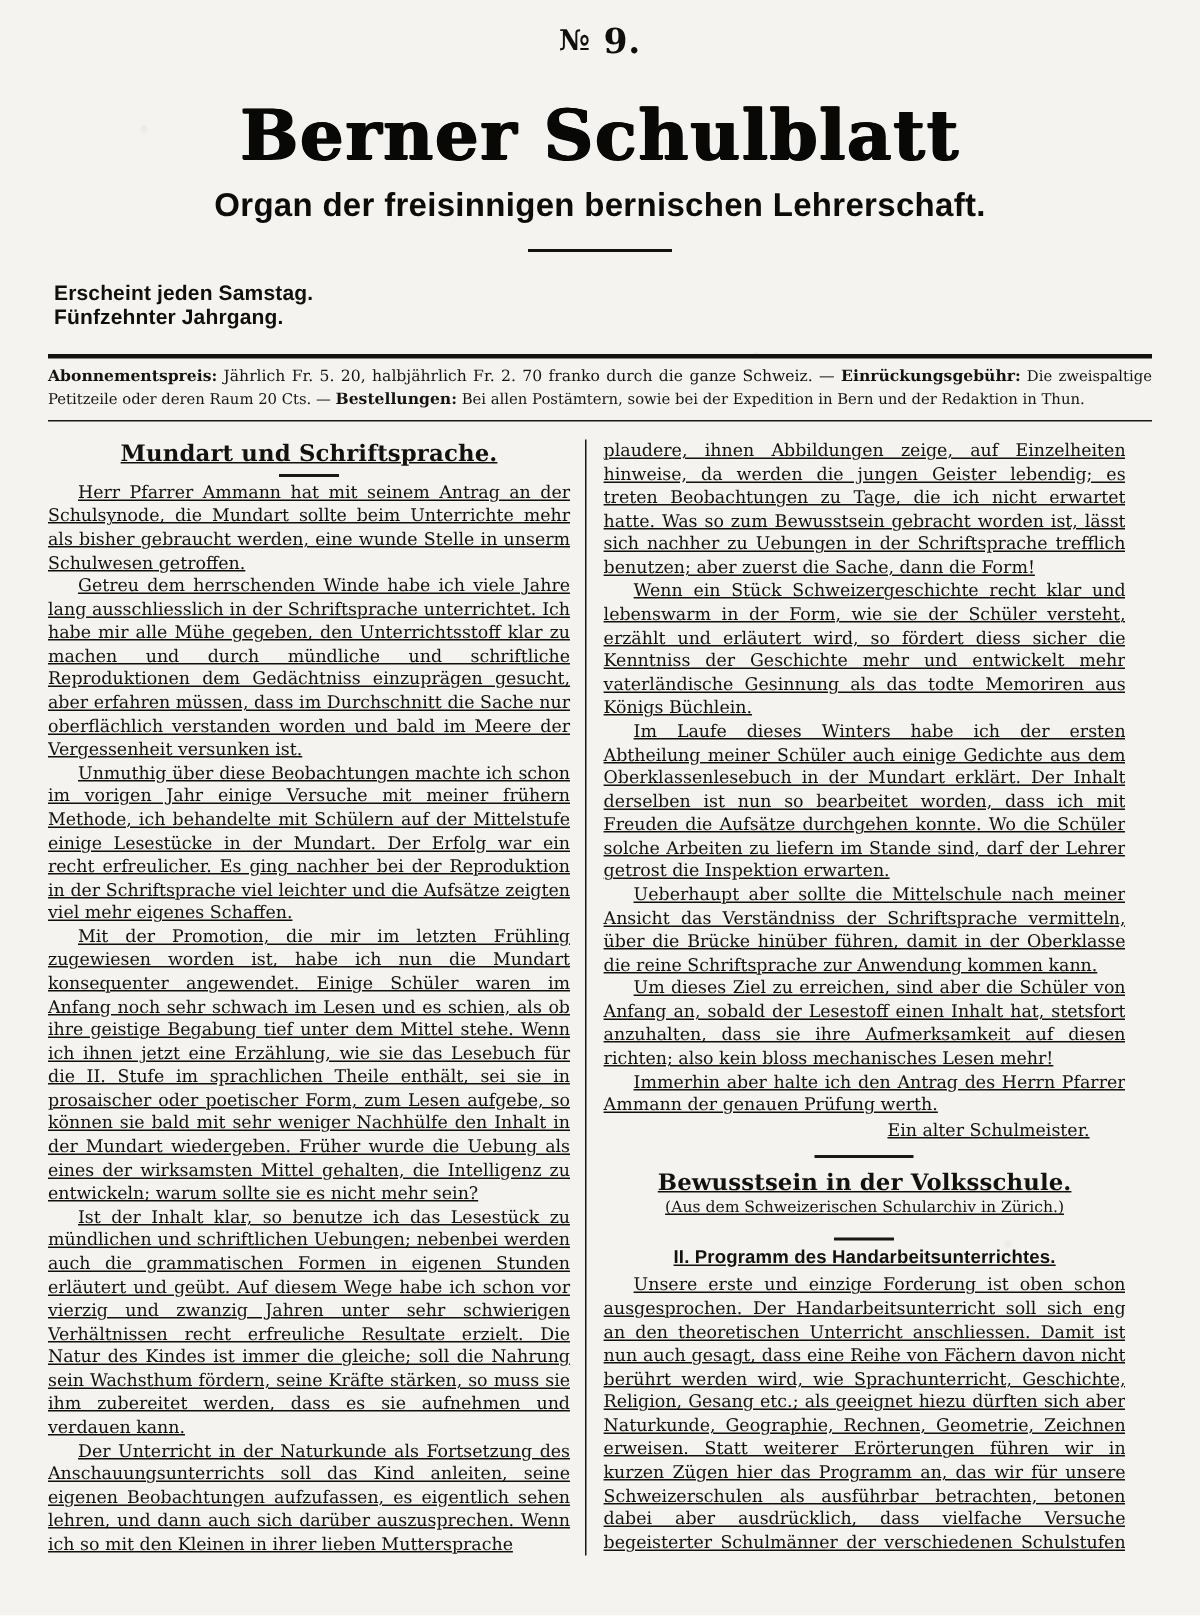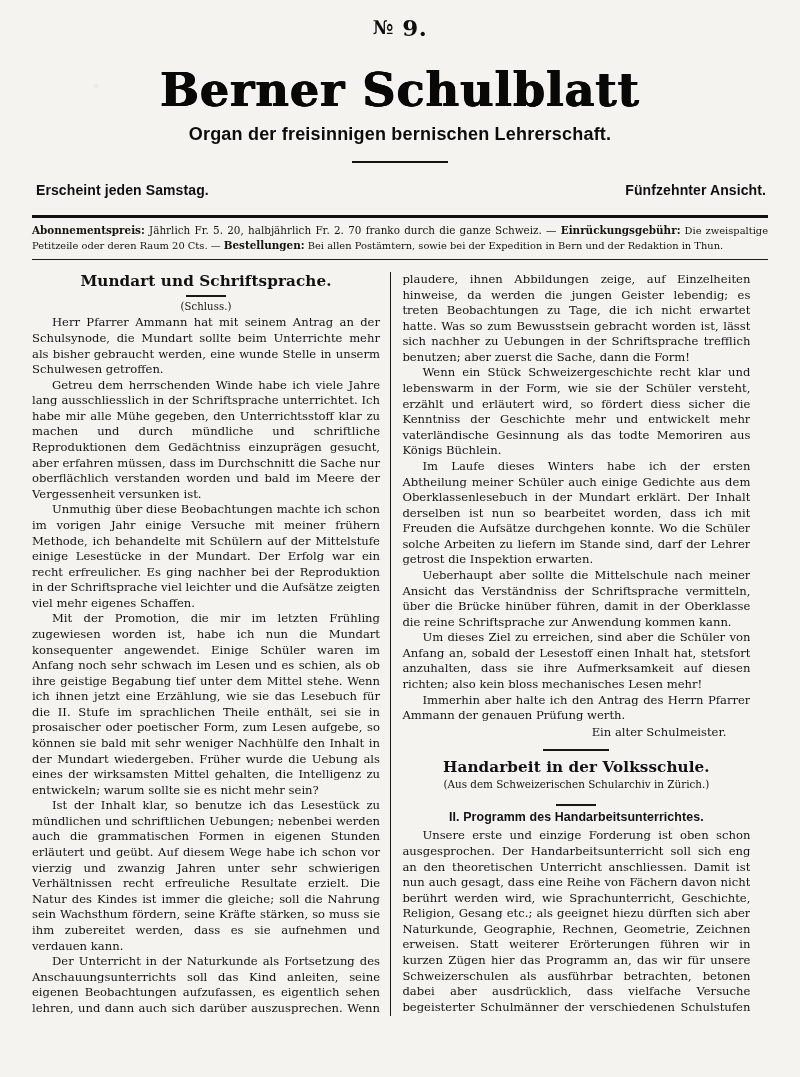--- a/index.html
+++ b/index.html
@@ -49,39 +49,40 @@
     letter-spacing: 1px;
     line-height: 1;
     margin-top: 28px;
     color: #080807;
     text-shadow: 0.6px 0 0 #080807, -0.6px 0 0 #080807, 0 0.4px 0 #080807;
   }
   .masthead-sub {
     text-align: center;
     font-family: "Liberation Sans", sans-serif;
     font-weight: bold;
-    font-size: 18px;
+    font-size: 22px;
     letter-spacing: 0.2px;
     margin-top: 11px;
     color: #0d0c0b;
   }
   .masthead-rule {
     width: 96px;
     height: 2px;
     background: #14120f;
     margin: 16px auto 0 auto;
   }
   .dateline {
     display: flex;
     justify-content: space-between;
     align-items: baseline;
     font-family: "Liberation Sans", sans-serif;
     font-weight: bold;
     font-size: 14px;
     margin: 19px 34px 0 36px;
+    flex-direction: column;
   }
   .dateline .dl-center {
     font-family: "DejaVu Serif", serif;
     font-size: 15px;
     font-weight: bold;
     letter-spacing: 0.2px;
     position: relative;
     left: -8px;
   }
   .dateline .dl-left, .dateline .dl-right { letter-spacing: 0.1px; }
@@ -107,20 +108,21 @@
     color: #15130f;
   }
   .subscription b { font-weight: bold; }
   .subscription .small { font-size: 9.9px; }
 
   
   .columns {
     display: flex;
     margin: 12px 30px 0 32px;
     height: 744px;
+    text-decoration: underline;
   }
   .col {
     width: 348px;
     font-family: "DejaVu Serif", serif;
     font-size: 11.6px;
     line-height: 1.345;
     text-align: justify;
     color: #141210;
     overflow: hidden;
   }
@@ -190,37 +192,36 @@
   </div>
 
   <div class="masthead-title">Berner Schulblatt</div>
 
   <div class="masthead-sub">Organ der freisinnigen bernischen Lehrerschaft.</div>
 
   <div class="masthead-rule"></div>
 
   <div class="dateline">
     <div class="dl-left">Erscheint jeden Samstag.</div>
-    <div class="dl-right">Fünfzehnter Ansicht.</div>
+    <div class="dl-right">Fünfzehnter Jahrgang.</div>
   </div>
 
   <div class="rule-heavy"></div>
 
   <div class="subscription">
     <b>Abonnementspreis:</b><span> Jährlich Fr. 5. 20, halbjährlich Fr. 2. 70 franko durch die ganze Schweiz. — </span><b>Einrückungsgebühr:</b><span class="small"> Die zweispaltige Petitzeile oder deren Raum 20 Cts. — </span><b>Bestellungen:</b><span class="small"> Bei allen Postämtern, sowie bei der Expedition in Bern und der Redaktion in Thun.</span>
   </div>
 
   <div class="rule-thin" style="margin-top:6px;"></div>
 
   <div class="columns">
 
     <div class="col col-left">
       <div class="art-title">Mundart und Schriftsprache.</div>
       <div class="art-rule"></div>
-      <div class="art-subtitle">(Schluss.)</div>
 
       <p class="para">Herr Pfarrer Ammann hat mit seinem Antrag an der Schulsynode, die Mundart sollte beim Unterrichte mehr als bisher gebraucht werden, eine wunde Stelle in unserm Schulwesen getroffen.</p>
       <p class="para">Getreu dem herrschenden Winde habe ich viele Jahre lang ausschliesslich in der Schriftsprache unterrichtet. Ich habe mir alle Mühe gegeben, den Unterrichtsstoff klar zu machen und durch mündliche und schriftliche Reproduktionen dem Gedächtniss einzuprägen gesucht, aber erfahren müssen, dass im Durchschnitt die Sache nur oberflächlich verstanden worden und bald im Meere der Vergessenheit versunken ist.</p>
       <p class="para">Unmuthig über diese Beobachtungen machte ich schon im vorigen Jahr einige Versuche mit meiner frühern Methode, ich behandelte mit Schülern auf der Mittelstufe einige Lesestücke in der Mundart. Der Erfolg war ein recht erfreulicher. Es ging nachher bei der Reproduktion in der Schriftsprache viel leichter und die Aufsätze zeigten viel mehr eigenes Schaffen.</p>
       <p class="para">Mit der Promotion, die mir im letzten Frühling zugewiesen worden ist, habe ich nun die Mundart konsequenter angewendet. Einige Schüler waren im Anfang noch sehr schwach im Lesen und es schien, als ob ihre geistige Begabung tief unter dem Mittel stehe. Wenn ich ihnen jetzt eine Erzählung, wie sie das Lesebuch für die II. Stufe im sprachlichen Theile enthält, sei sie in prosaischer oder poetischer Form, zum Lesen aufgebe, so können sie bald mit sehr weniger Nachhülfe den Inhalt in der Mundart wiedergeben. Früher wurde die Uebung als eines der wirksamsten Mittel gehalten, die Intelligenz zu entwickeln; warum sollte sie es nicht mehr sein?</p>
       <p class="para">Ist der Inhalt klar, so benutze ich das Lesestück zu mündlichen und schriftlichen Uebungen; nebenbei werden auch die grammatischen Formen in eigenen Stunden erläutert und geübt. Auf diesem Wege habe ich schon vor vierzig und zwanzig Jahren unter sehr schwierigen Verhältnissen recht erfreuliche Resultate erzielt. Die Natur des Kindes ist immer die gleiche; soll die Nahrung sein Wachsthum fördern, seine Kräfte stärken, so muss sie ihm zubereitet werden, dass es sie aufnehmen und verdauen kann.</p>
       <p class="para">Der Unterricht in der Naturkunde als Fortsetzung des Anschauungsunterrichts soll das Kind anleiten, seine eigenen Beobachtungen aufzufassen, es eigentlich sehen lehren, und dann auch sich darüber auszusprechen. Wenn ich so mit den Kleinen in ihrer lieben Muttersprache</p>
     </div>
 
     <div class="col-divider"></div>
@@ -229,21 +230,21 @@
       <p class="para" style="text-indent:0;">plaudere, ihnen Abbildungen zeige, auf Einzelheiten hinweise, da werden die jungen Geister lebendig; es treten Beobachtungen zu Tage, die ich nicht erwartet hatte. Was so zum Bewusstsein gebracht worden ist, lässt sich nachher zu Uebungen in der Schriftsprache trefflich benutzen; aber zuerst die Sache, dann die Form!</p>
       <p class="para">Wenn ein Stück Schweizergeschichte recht klar und lebenswarm in der Form, wie sie der Schüler versteht, erzählt und erläutert wird, so fördert diess sicher die Kenntniss der Geschichte mehr und entwickelt mehr vaterländische Gesinnung als das todte Memoriren aus Königs Büchlein.</p>
       <p class="para">Im Laufe dieses Winters habe ich der ersten Abtheilung meiner Schüler auch einige Gedichte aus dem Oberklassenlesebuch in der Mundart erklärt. Der Inhalt derselben ist nun so bearbeitet worden, dass ich mit Freuden die Aufsätze durchgehen konnte. Wo die Schüler solche Arbeiten zu liefern im Stande sind, darf der Lehrer getrost die Inspektion erwarten.</p>
       <p class="para">Ueberhaupt aber sollte die Mittelschule nach meiner Ansicht das Verständniss der Schriftsprache vermitteln, über die Brücke hinüber führen, damit in der Oberklasse die reine Schriftsprache zur Anwendung kommen kann.</p>
       <p class="para">Um dieses Ziel zu erreichen, sind aber die Schüler von Anfang an, sobald der Lesestoff einen Inhalt hat, stetsfort anzuhalten, dass sie ihre Aufmerksamkeit auf diesen richten; also kein bloss mechanisches Lesen mehr!</p>
       <p class="para">Immerhin aber halte ich den Antrag des Herrn Pfarrer Ammann der genauen Prüfung werth.</p>
       <p class="para signature">Ein alter Schulmeister.</p>
 
       <div class="art-rule wide"></div>
 
-      <div class="art-title">Handarbeit in der Volksschule.</div>
+      <div class="art-title">Bewusstsein in der Volksschule.</div>
       <div class="art-source">(Aus dem Schweizerischen Schularchiv in Zürich.)</div>
       <div class="art-rule"></div>
       <div class="art-section">II. Programm des Handarbeitsunterrichtes.</div>
 
       <p class="para">Unsere erste und einzige Forderung ist oben schon ausgesprochen. Der Handarbeitsunterricht soll sich eng an den theoretischen Unterricht anschliessen. Damit ist nun auch gesagt, dass eine Reihe von Fächern davon nicht berührt werden wird, wie Sprachunterricht, Geschichte, Religion, Gesang etc.; als geeignet hiezu dürften sich aber Naturkunde, Geographie, Rechnen, Geometrie, Zeichnen erweisen. Statt weiterer Erörterungen führen wir in kurzen Zügen hier das Programm an, das wir für unsere Schweizerschulen als ausführbar betrachten, betonen dabei aber ausdrücklich, dass vielfache Versuche begeisterter Schulmänner der verschiedenen Schulstufen wohl erst das Richtige zu Stande bringen dürften.</p>
     </div>
 
   </div>
 
 </div>

